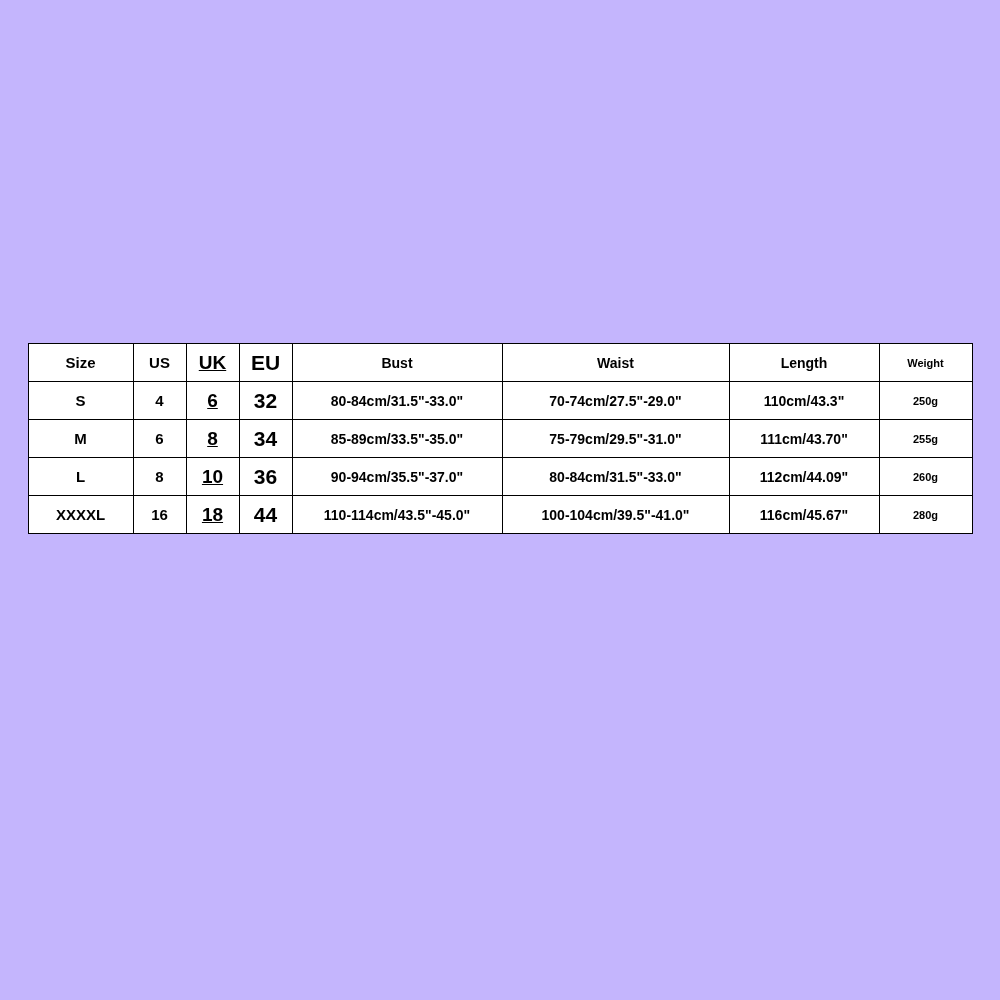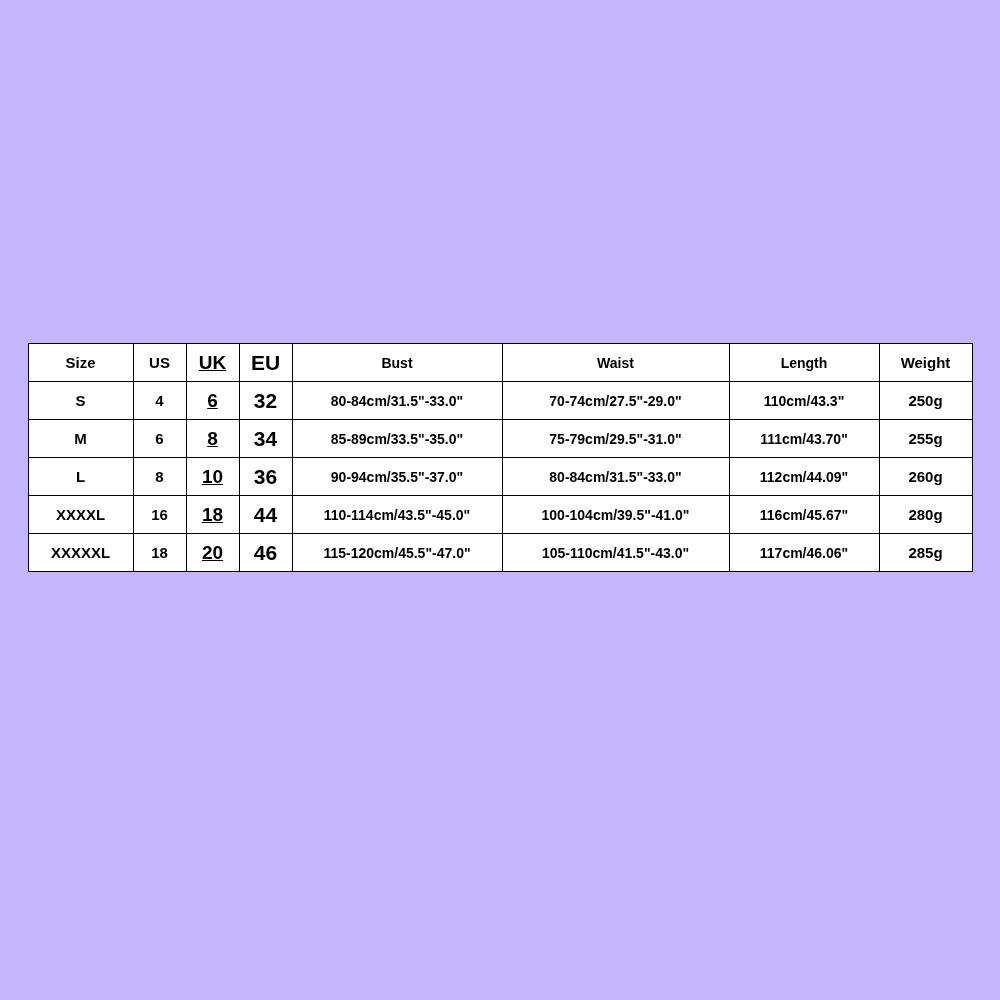--- a/index.html
+++ b/index.html
@@ -41,21 +41,21 @@
     white-space: nowrap;
   }
   
   .col-size   { width: 100px; font-size: 15px; }
   .col-us     { width: 48px;  font-size: 15px; }
   .col-uk     { width: 48px;  font-size: 19px; text-decoration: underline; }
   .col-eu     { width: 48px;  font-size: 21px; }
   .col-bust   { width: 205px; font-size: 14px; }
   .col-waist  { width: 222px; font-size: 14px; }
   .col-length { width: 145px; font-size: 14px; }
-  .col-weight { width: 88px;  font-size: 15px; margin-left: 36px; }
+  .col-weight { width: 88px;  font-size: 11px; margin-left: 36px; }
 
   thead th { font-size: 15px; }
 </style>
 </head>
 <body>
 
 <div id="page">
   <div class="table-wrap">
     <table class="size-chart">
       <thead>
@@ -104,26 +104,16 @@
         <tr>
           <td class="col-size">XXXXL</td>
           <td class="col-us">16</td>
           <td class="col-uk">18</td>
           <td class="col-eu">44</td>
           <td class="col-bust">110-114cm/43.5"-45.0"</td>
           <td class="col-waist">100-104cm/39.5"-41.0"</td>
           <td class="col-length">116cm/45.67"</td>
           <td class="col-weight">280g</td>
         </tr>
-        <tr>
-          <td class="col-size">XXXXXL</td>
-          <td class="col-us">18</td>
-          <td class="col-uk">20</td>
-          <td class="col-eu">46</td>
-          <td class="col-bust">115-120cm/45.5"-47.0"</td>
-          <td class="col-waist">105-110cm/41.5"-43.0"</td>
-          <td class="col-length">117cm/46.06"</td>
-          <td class="col-weight">285g</td>
-        </tr>
       </tbody>
     </table>
   </div>
 </div>
 
 </body></html>

